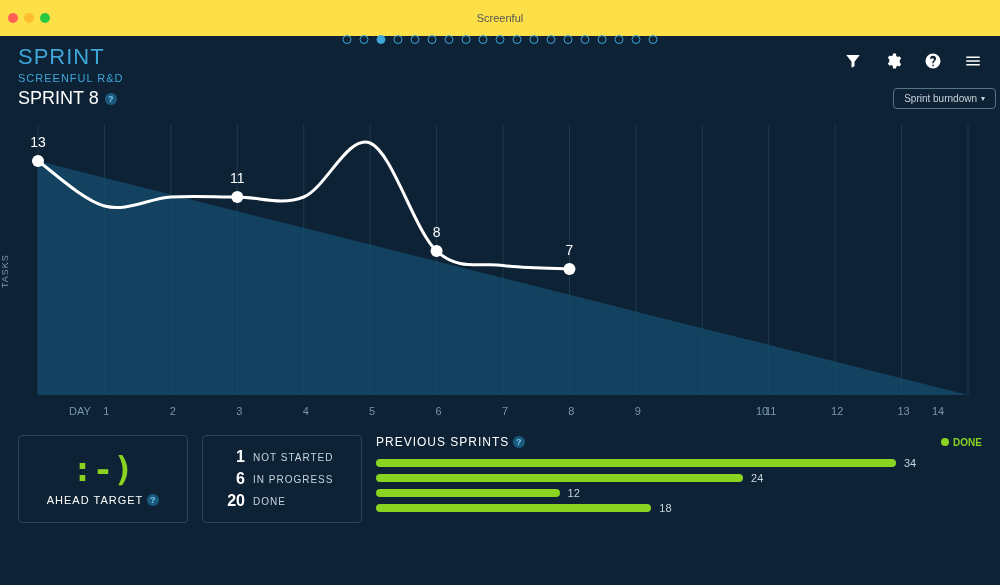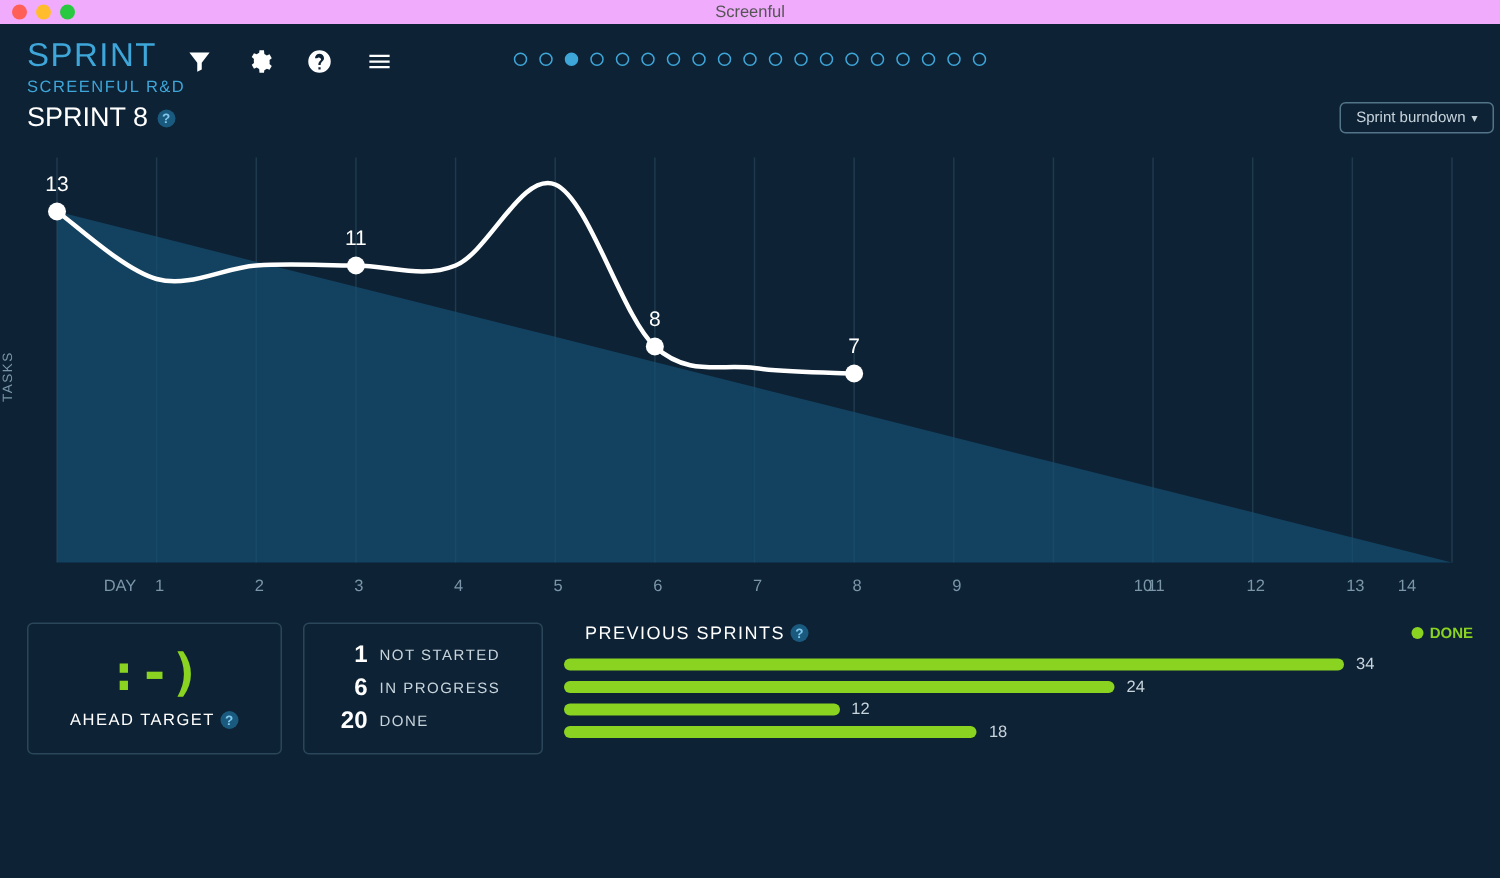--- a/index.html
+++ b/index.html
@@ -5,22 +5,22 @@
   * { margin: 0; padding: 0; box-sizing: border-box; }
   body {
     font-family: -apple-system, BlinkMacSystemFont, "Segoe UI", Arial, sans-serif;
     background: #0d2235;
     color: #fff;
     width: 1000px;
     height: 585px;
     overflow: hidden;
   }
   .titlebar {
-    height: 16px;
-    background: #f0abfc;
+    height: 36px;
+    background: #fde047;
     display: flex;
     align-items: center;
     padding: 0 20px;
     position: relative;
   }
   .traffic-lights {
     position: absolute;
     left: 8px;
     display: flex;
     gap: 6px;
@@ -33,20 +33,21 @@
     flex: 1;
     text-align: center;
     font-size: 11px;
     color: #555;
   }
 
   .header {
     padding: 8px 18px 4px;
     display: flex;
     align-items: flex-start;
+    justify-content: space-between;
   }
   .header-left .sprint-label {
     color: #3ea6d9;
     font-size: 22px;
     font-weight: 300;
     letter-spacing: 1px;
   }
   .header-left .project-name {
     color: #3ea6d9;
     font-size: 11px;
@@ -216,21 +217,20 @@
     align-items: center;
     justify-content: space-between;
     margin-bottom: 8px;
   }
   .prev-title {
     font-size: 12px;
     letter-spacing: 1px;
     display: flex;
     align-items: center;
     gap: 4px;
-    margin-left: 14px;
   }
   .done-legend {
     font-size: 10px;
     color: #8ad321;
     display: flex;
     align-items: center;
     gap: 4px;
     font-weight: bold;
   }
   .done-legend .dot {

